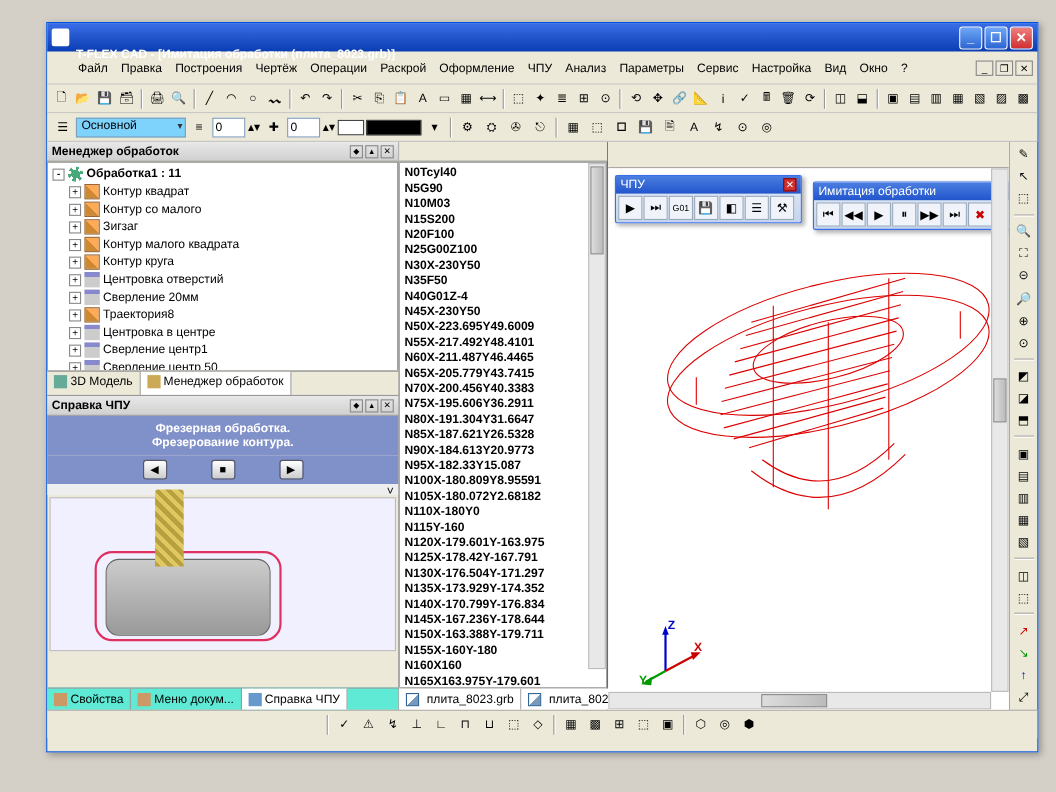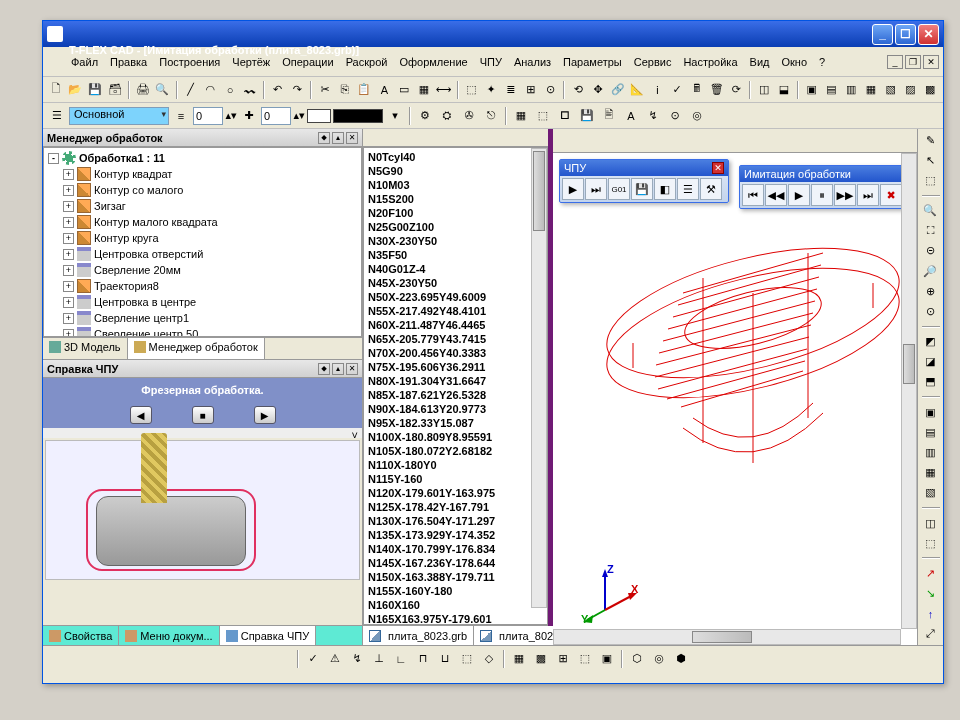--- a/index.html
+++ b/index.html
@@ -55,21 +55,21 @@
 .help-nav-btn { width: 22px; height: 18px; background: linear-gradient(to bottom, #fff, #ccc); border: 1px solid #556; border-radius: 3px; display: flex; align-items: center; justify-content: center; font-size: 10px; cursor: pointer; }
 .help-img { height: 140px; background: #f0f0ff; position: relative; border: 1px solid #bbb; margin: 2px; }
 .mill-bit { position: absolute; left: 95px; top: -8px; width: 26px; height: 70px; background: repeating-linear-gradient(45deg, #b8a040 0, #b8a040 4px, #e0c860 4px, #e0c860 8px); border-radius: 3px 3px 0 0; }
 .workpiece { position: absolute; left: 50px; top: 55px; width: 150px; height: 70px; background: linear-gradient(to bottom, #ccc, #999); border-radius: 12px; border: 1px solid #666; }
 .toolpath-hl { position: absolute; left: 40px; top: 48px; width: 170px; height: 82px; border: 2px solid #e03060; border-radius: 16px; }
 
 .bottom-tabs { height: 20px; background: #5eead4; display: flex; border-top: 1px solid #999; }
 .bottom-tab { padding: 2px 6px; border-right: 1px solid #999; display: flex; align-items: center; gap: 3px; cursor: pointer; font-size: 10px; }
 .bottom-tab.active { background: white; }
 
-.center-col { width: 190px; display: flex; flex-direction: column; border-right: 5px solid #701a75; }
+.center-col { width: 190px; display: flex; flex-direction: column; border-right: 1px solid #701a75; }
 .gcode { background: white; border: 1px solid #999; flex: 1; overflow: auto; font-family: 'Courier New', monospace; font-size: 12px; font-weight: bold; padding: 2px 4px; line-height: 14px; }
 .gcode div { white-space: nowrap; }
 
 .doc-tabs { height: 20px; background: #ece9d8; display: flex; border-top: 1px solid #999; }
 .doc-tab { padding: 2px 6px; border-right: 1px solid #999; display: flex; align-items: center; gap: 7px; cursor: pointer; font-size: 10px; background: white; }
 .doc-tab .doc-icon { width: 12px; height: 12px; background: linear-gradient(135deg, #fff 50%, #79b 50%); border: 1px solid #369; }
 
 .viewport-area { flex: 1; position: relative; background: white; }
 .viewport-toolbar { height: 24px; background: #ece9d8; border-bottom: 1px solid #999; display: flex; align-items: center; padding: 0 4px; gap: 2px; }
 .viewport { position: absolute; top: 24px; left: 0; right: 0; bottom: 0; background: white; overflow: hidden; }
@@ -305,20 +305,21 @@
 
       <div class="help-panel" style="flex:1;display:flex;flex-direction:column">
         <div class="panel-header">
           <span class="ph-title">Справка ЧПУ</span>
           <span class="ph-btn">⬥</span>
           <span class="ph-btn">▴</span>
           <span class="ph-btn">✕</span>
         </div>
         <div class="help-banner">
           <div>Фрезерная обработка.</div>
+          <div>Фрезерование контура.</div>
         </div>
         <div class="help-nav">
           <div class="help-nav-btn">◀</div>
           <div class="help-nav-btn">■</div>
           <div class="help-nav-btn">▶</div>
         </div>
         <div style="background:#eee;height:10px;display:flex;justify-content:flex-end;padding:1px 4px">˅</div>
         <div class="help-img">
           <div class="toolpath-hl"></div>
           <div class="workpiece"></div>

